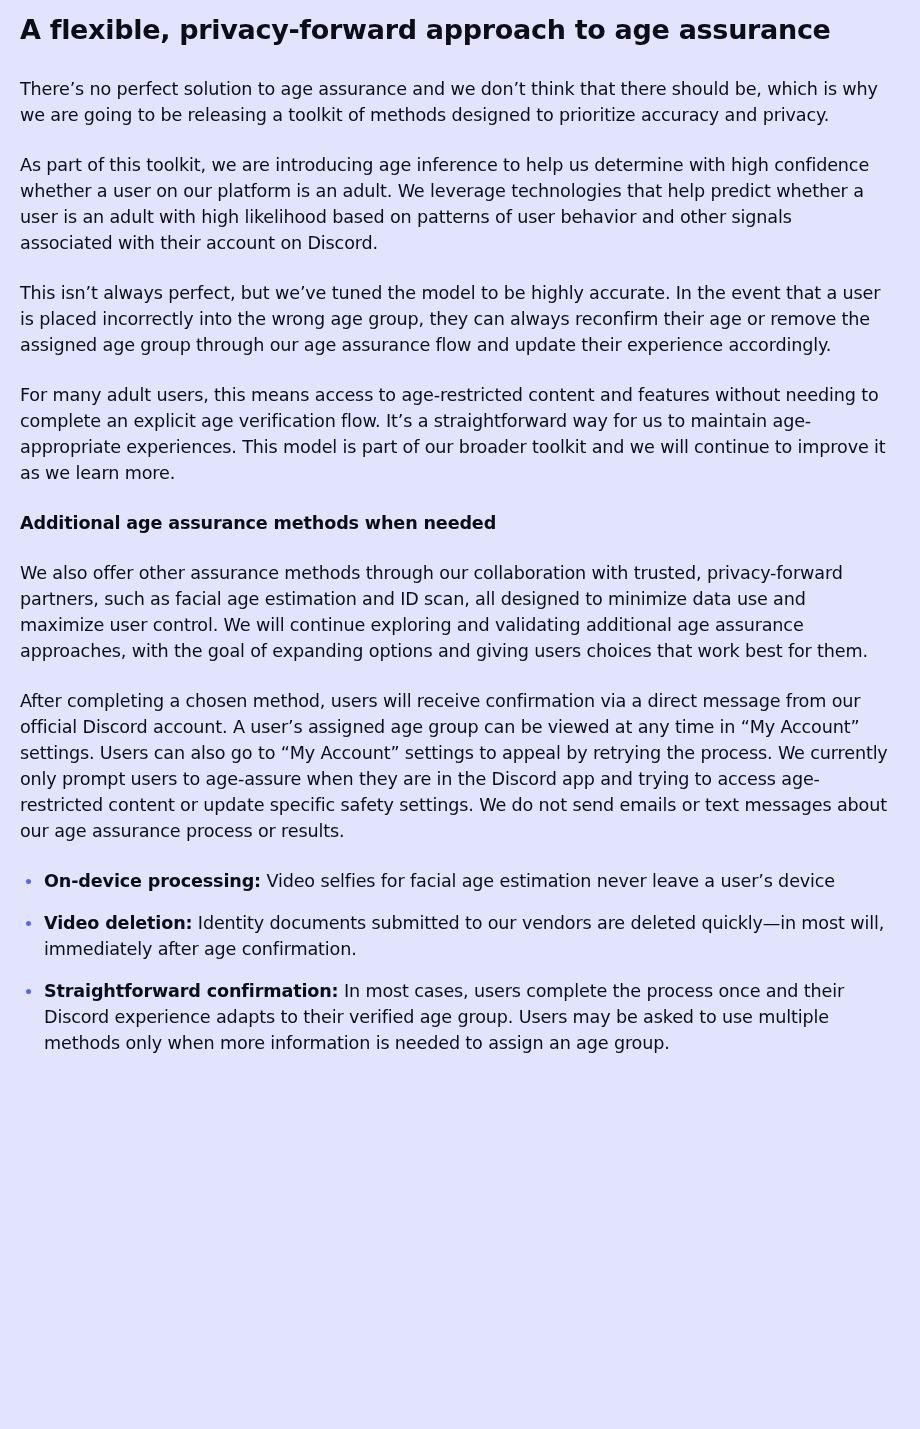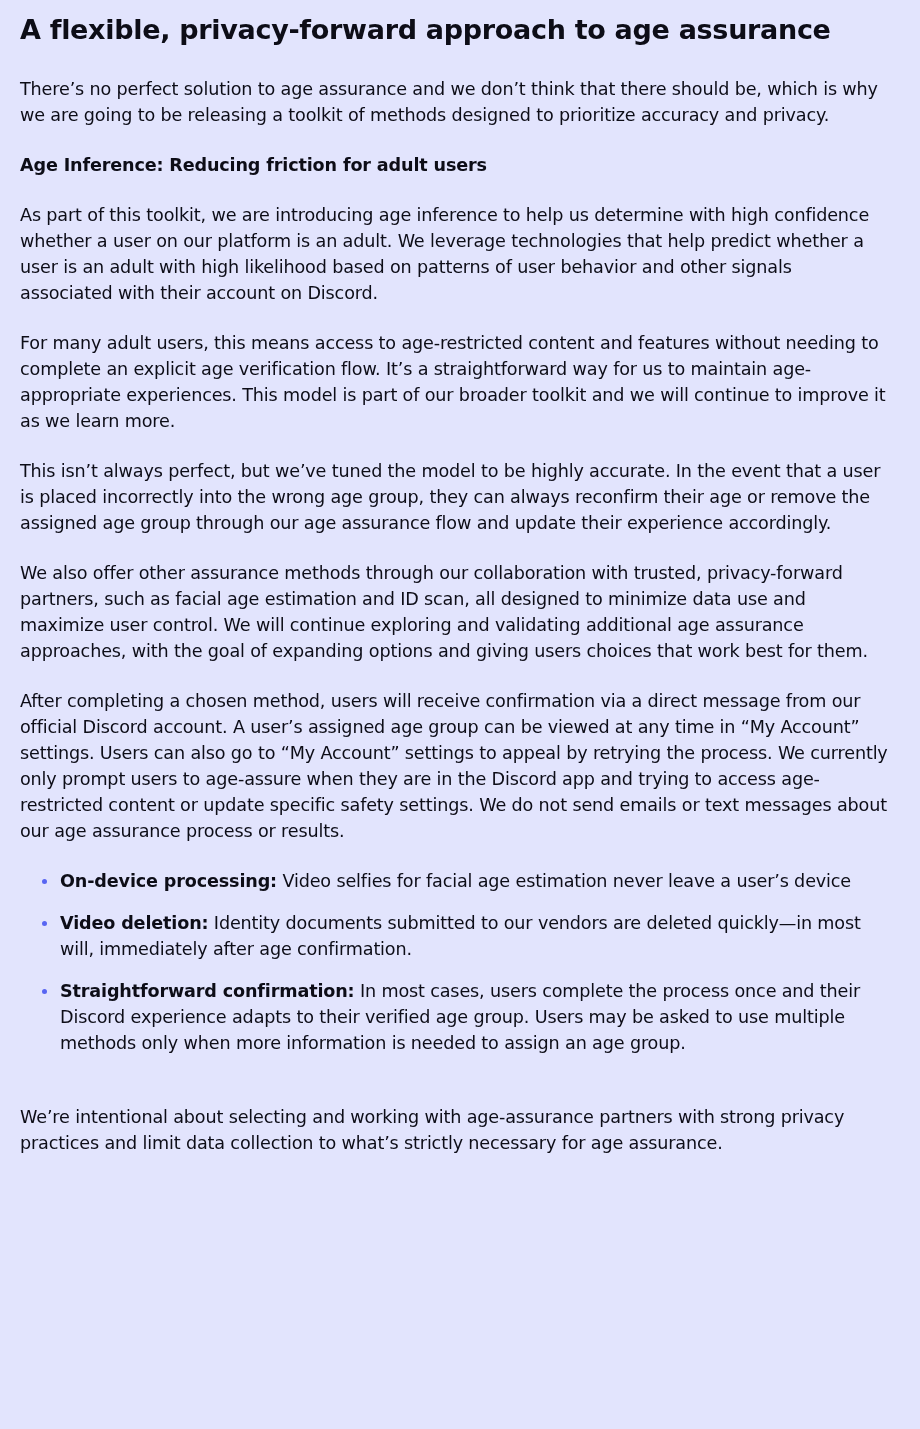--- a/index.html
+++ b/index.html
@@ -38,21 +38,21 @@
     ul.protections {
       margin: 0 0 48px 0;
       padding: 0 0 0 24px;
       list-style: none;
     }
     ul.protections li {
       position: relative;
       font-size: 17.6px;
       line-height: 26px;
       letter-spacing: -0.15px;
-      margin: 0 0 16px 16px;
+      margin: 0 0 16px 0;
     }
     ul.protections li .bullet {
       position: absolute;
       left: -18px;
       top: 11px;
       width: 5px;
       height: 5px;
       border-radius: 50%;
       background: #5865f2;
     }
@@ -61,38 +61,37 @@
     }
   </style>
 </head>
 <body>
 
 <div class="article">
   <h2 class="title">A flexible, privacy-forward approach to age assurance</h2>
 
   <p>There’s no perfect solution to age assurance and we don’t think that there should be, which is why we are going to be releasing a toolkit of methods designed to prioritize accuracy and privacy.</p>
 
-  <p class="subhead">Age Inference: Reducing friction for adult users</p>
   <p>As part of this toolkit, we are introducing age inference to help us determine with high confidence whether a user on our platform is an adult.  We leverage technologies that help predict whether a user is an adult with high likelihood based on patterns of user behavior and other signals associated with their account on Discord.</p>
+  <p>This isn’t always perfect, but we’ve tuned the model to be highly accurate. In the event that a user is placed incorrectly into the wrong age group, they can always reconfirm their age or remove the assigned age group through our age assurance flow and update their experience accordingly.</p>
   <p>For many adult users, this means access to age-restricted content and features without needing to complete an explicit age verification flow. It’s a straightforward  way for us to maintain age-appropriate experiences. This model is part of our broader toolkit and we will continue to improve it as we learn more.</p>
-  <p>This isn’t always perfect, but we’ve tuned the model to be highly accurate. In the event that a user is placed incorrectly into the wrong age group, they can always reconfirm their age or remove the assigned age group through our age assurance flow and update their experience accordingly.</p>
 
+  <p class="subhead">Additional age assurance methods when needed</p>
   <p>We also offer other assurance methods through our collaboration with trusted, privacy-forward partners, such as facial age estimation and ID scan, all designed to minimize data use and maximize user control. We will continue exploring and validating additional age assurance approaches, with the goal of expanding options and giving users choices that work best for them.</p>
   <p>After completing a chosen method, users will receive confirmation via a direct message from our official Discord account. A user’s assigned age group can be viewed at any time in “My Account” settings. Users can also go to “My Account” settings to appeal by retrying the process. We currently only prompt users to age-assure when they are in the Discord app and trying to access age-restricted content or update specific safety settings. We do not send emails or text messages about our age assurance process or results.</p>
 
 
   <ul class="protections">
     <li>
       <span class="bullet"></span>
       <strong>On-device processing:</strong><span> Video selfies for facial age estimation never leave a user’s device</span>
     </li>
     <li>
       <span class="bullet"></span>
       <strong>Video deletion:</strong><span> Identity documents submitted to our vendors are deleted quickly—in most will, immediately after age confirmation.</span>
     </li>
     <li>
       <span class="bullet"></span>
       <strong>Straightforward confirmation:</strong><span> In most cases, users complete the process once and their Discord experience adapts to their verified age group. Users may be asked to use multiple methods only when more information is needed to assign an age group.</span>
     </li>
   </ul>
 
-  <p>We’re intentional about selecting and working with age-assurance partners with strong privacy practices and limit data collection to what’s strictly necessary for age assurance.</p>
 </div>
 
 </body></html>

